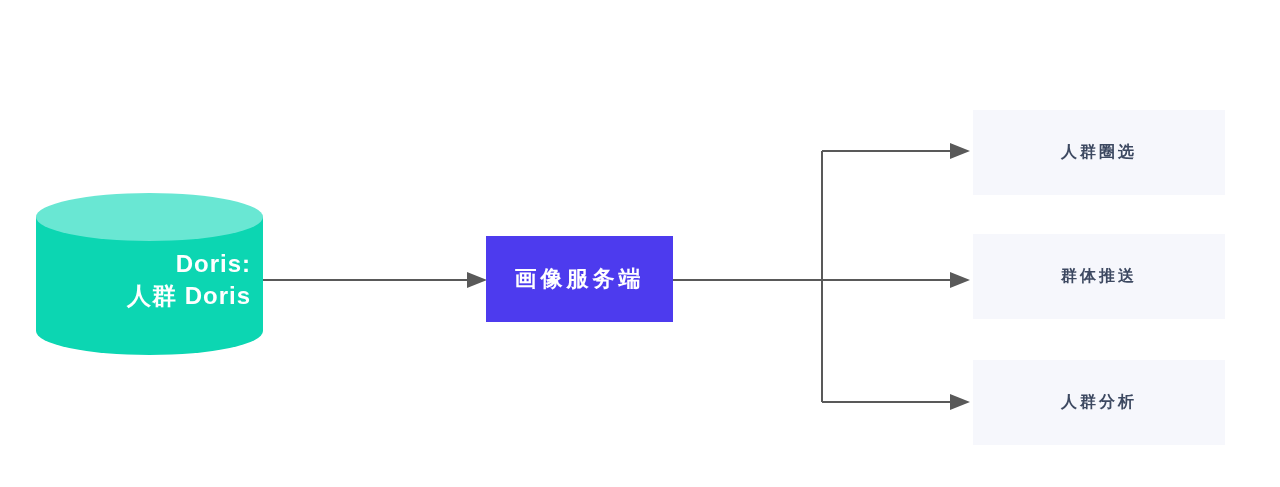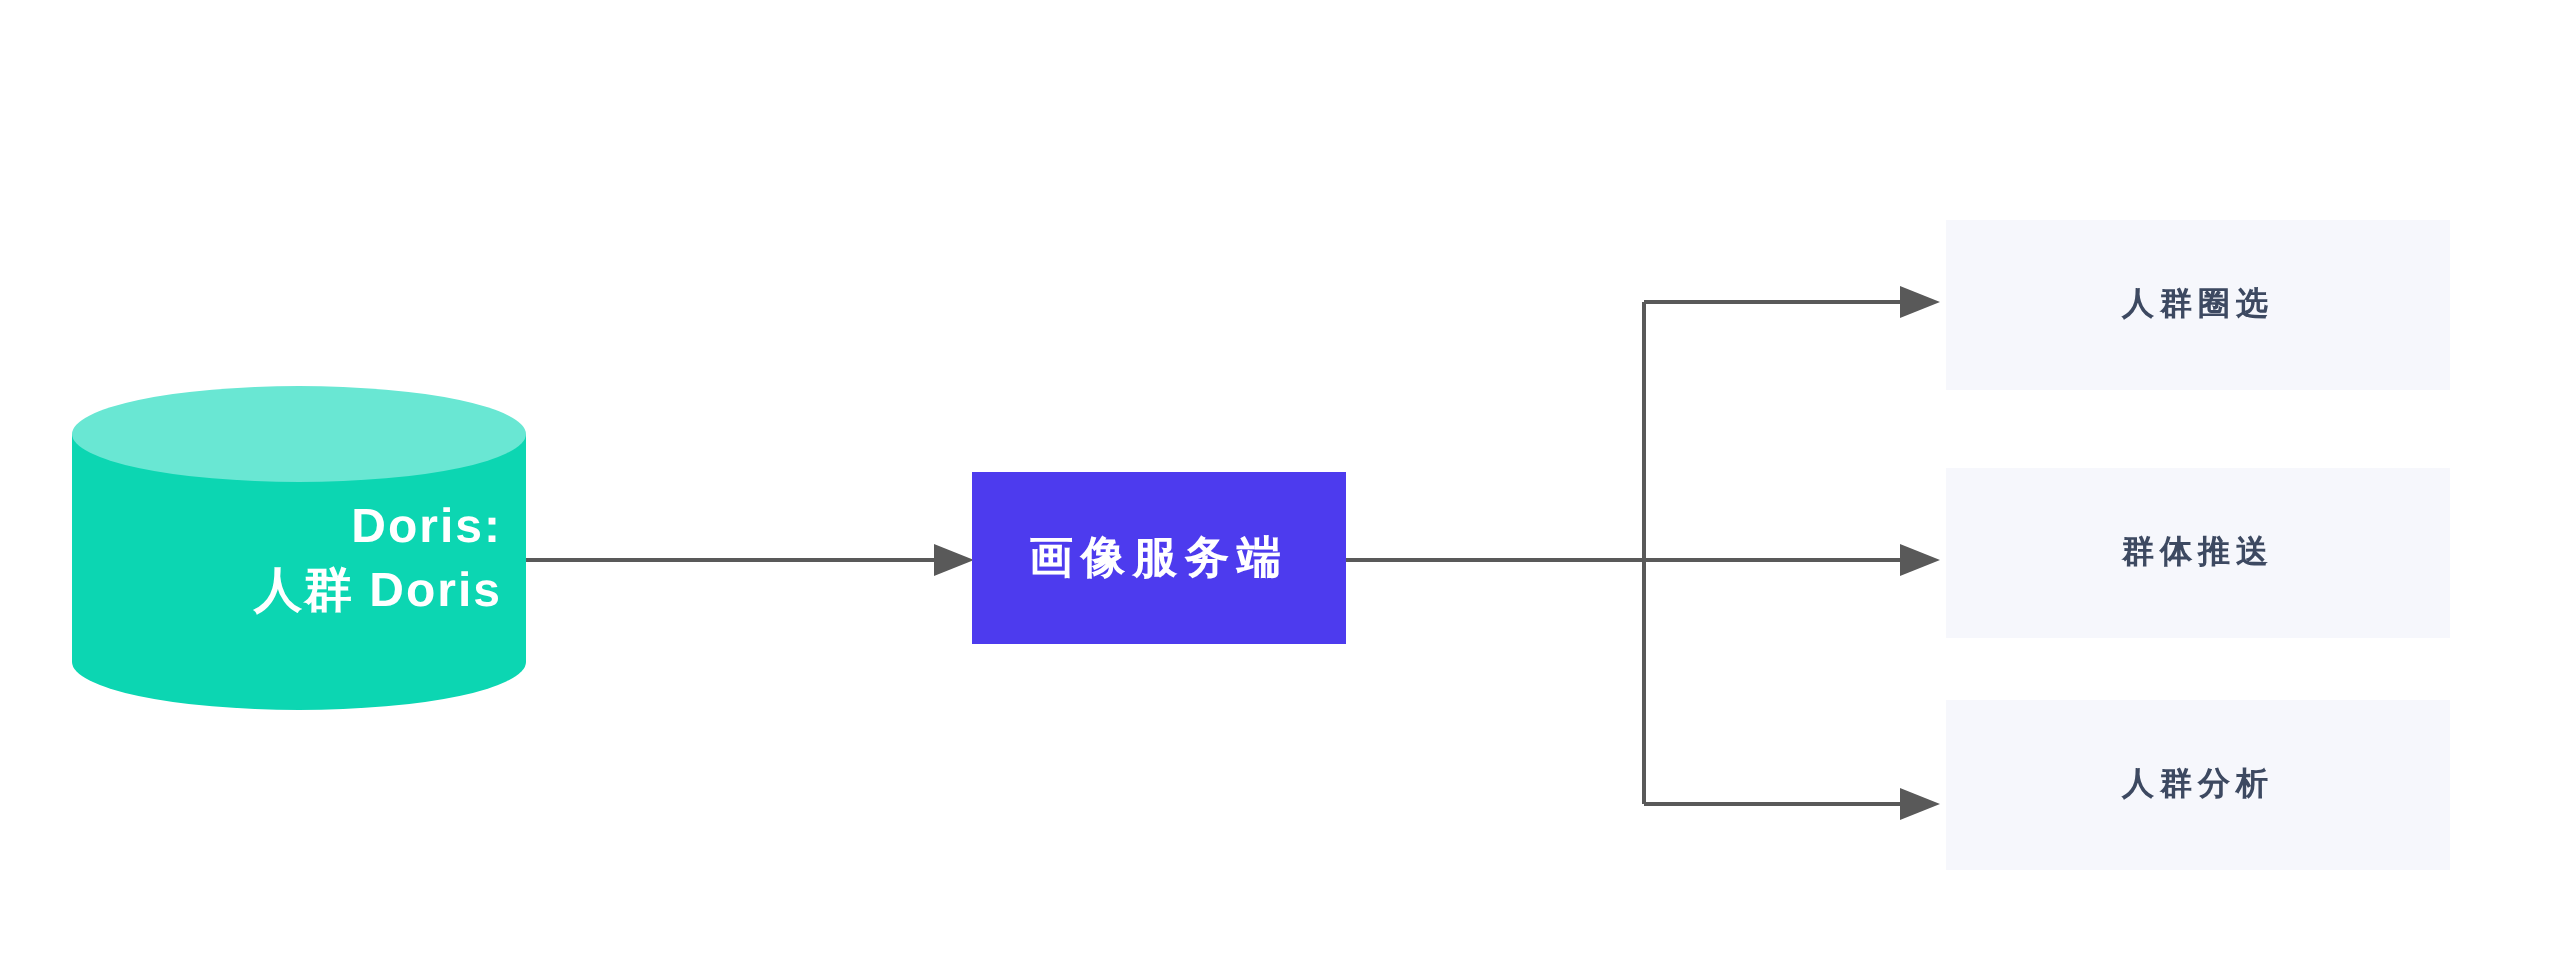--- a/index.html
+++ b/index.html
@@ -75,21 +75,21 @@
     color: var(--output-text);
     display: flex;
     align-items: center;
     justify-content: center;
     font-size: 16px;
     font-weight: bold;
     letter-spacing: 3px;
   }
   .output-1 { top: 110px; }
   .output-2 { top: 234px; }
-  .output-3 { top: 350px; }
+  .output-3 { top: 360px; }
 </style>
 </head>
 <body>
 
 <div class="canvas">
 
   <svg class="layer" width="1280" height="487" viewBox="0 0 1280 487">
     <defs>
       <marker id="arrow" markerWidth="10" markerHeight="8" refX="8" refY="4" orient="auto">
         <path class="arrowhead-fill" d="M0,0 L10,4 L0,8 Z"></path>

